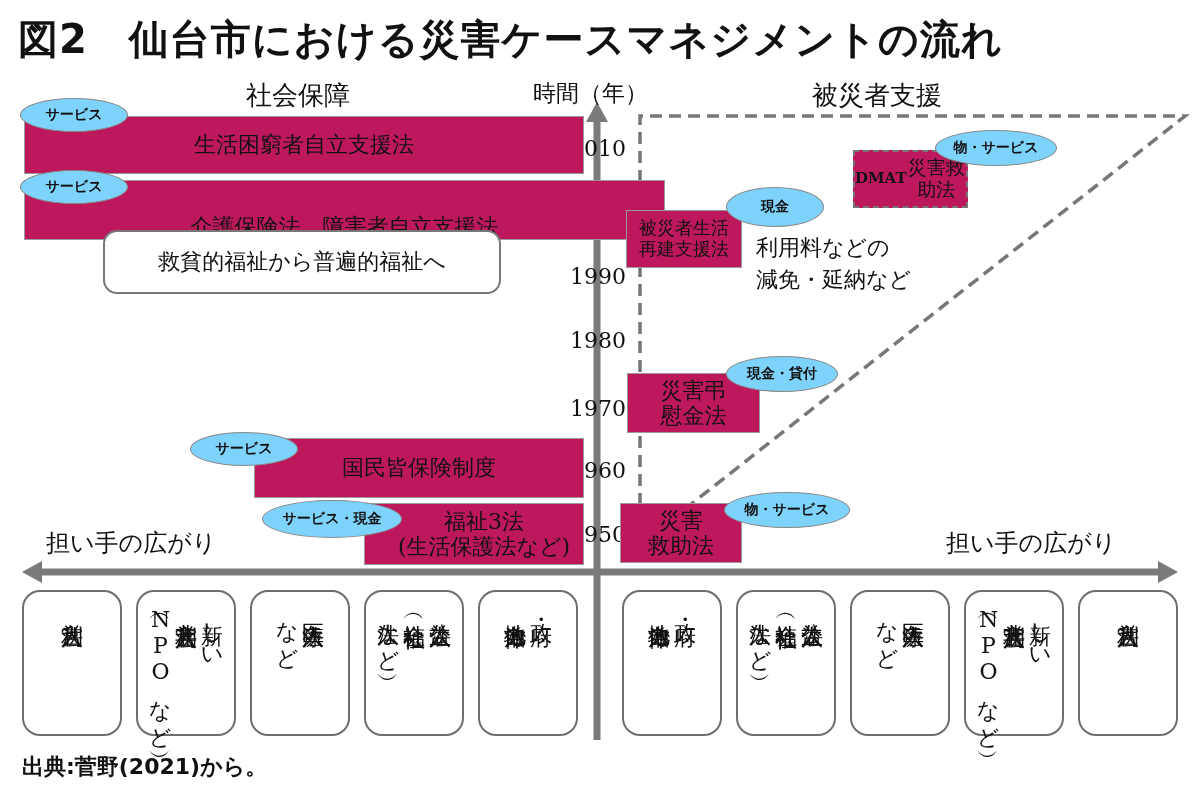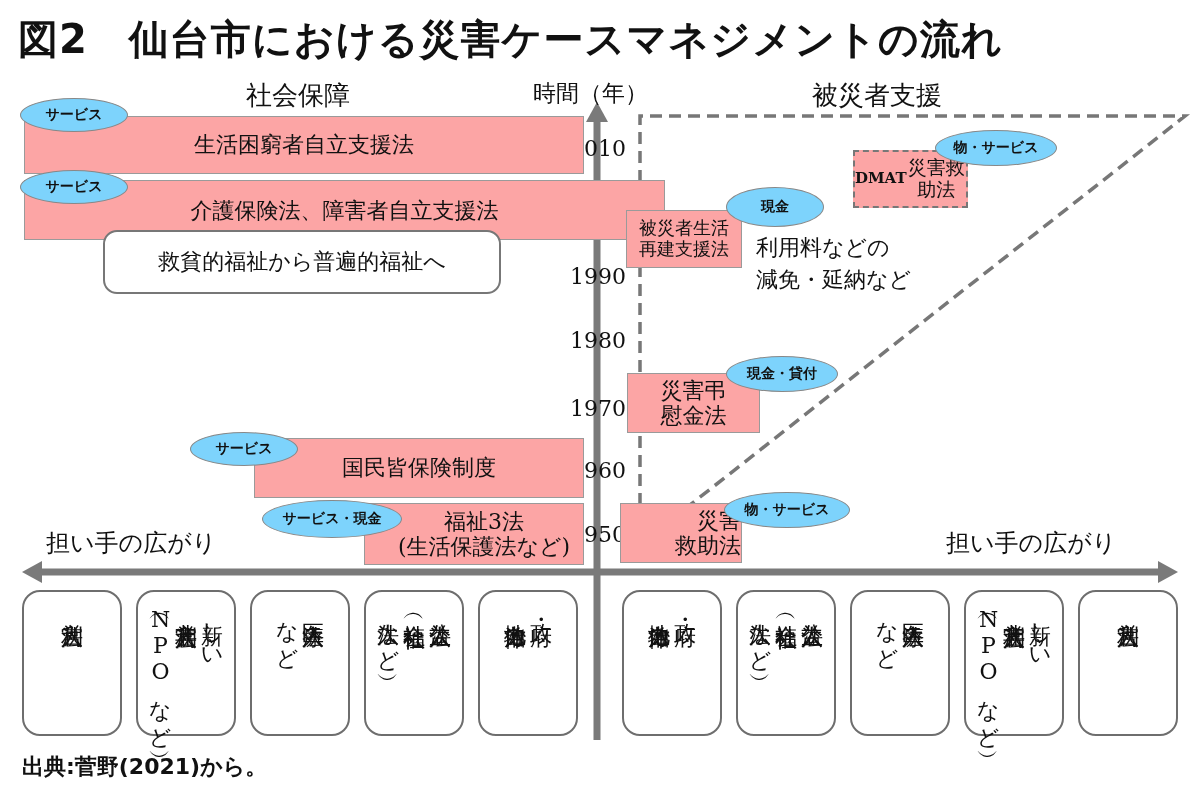--- a/index.html
+++ b/index.html
@@ -4,21 +4,21 @@
 <style>
   html, body { margin:0; padding:0; background:#ffffff; }
   body { width:1200px; height:795px; position:relative; overflow:hidden;
          font-family:"DejaVu Serif","Liberation Serif",serif; color:#111; }
   .abs { position:absolute; }
   .title { left:18px; top:12px; font-family:"DejaVu Sans","Liberation Sans",sans-serif;
            font-size:40px; font-weight:bold; letter-spacing:1px; white-space:nowrap; }
   .source { left:22px; top:752px; font-family:"DejaVu Sans","Liberation Sans",sans-serif;
             font-size:22px; font-weight:bold; }
   .sec-head { font-size:26px; white-space:nowrap; }
-  .bar { background:#fca5a5; border:1px solid #9a9a9a; box-sizing:border-box;
+  .bar { background:#be185d; border:1px solid #9a9a9a; box-sizing:border-box;
          display:flex; align-items:center; justify-content:center; text-align:center;
          font-size:22px; line-height:1.15; }
   .ellipse { background:#7dd3fc; border:1px solid #888; border-radius:50%;
              box-sizing:border-box; display:flex; align-items:center; justify-content:center;
              font-size:14px; font-weight:bold; white-space:nowrap; }
   .rounded { background:#fff; border:2px solid #777; border-radius:14px; box-sizing:border-box;
              display:flex; flex-direction:column; align-items:center; justify-content:center;
              font-size:22px; line-height:1.1; }
   .year { font-size:22px; width:60px; text-align:right; }
   .free-text { font-size:22px; line-height:1.45; white-space:nowrap; }
@@ -57,21 +57,21 @@
 <div class="abs year" style="left:566px;top:328px;">1980</div>
 <div class="abs year" style="left:566px;top:396px;">1970</div>
 <div class="abs year" style="left:566px;top:458px;">1960</div>
 <div class="abs year" style="left:566px;top:522px;">1950</div>
 
 <div class="abs bar" style="left:24px;top:116px;width:560px;height:58px;">
   <span>生活困窮者自立支援法</span>
 </div>
 <div class="abs ellipse" style="left:20px;top:98px;width:108px;height:34px;">サービス</div>
 
-<div class="abs bar" style="left:24px;top:180px;width:641px;height:60px;padding-top:2px;">
+<div class="abs bar" style="left:24px;top:180px;width:641px;height:60px;padding-top:2px;align-items:flex-end;">
   <span>介護保険法、障害者自立支援法</span>
 </div>
 <div class="abs ellipse" style="left:20px;top:170px;width:108px;height:34px;">サービス</div>
 
 <div class="abs rounded" style="left:103px;top:230px;width:398px;height:64px;">
   <span>救貧的福祉から普遍的福祉へ</span>
 </div>
 
 <div class="abs bar" style="left:254px;top:438px;width:330px;height:60px;">
   <span>国民皆保険制度</span>
@@ -100,21 +100,21 @@
   <div>利用料などの</div>
   <div>減免・延納など</div>
 </div>
 
 <div class="abs bar" style="left:627px;top:373px;width:133px;height:60px;flex-direction:column;">
   <span>災害弔</span>
   <span>慰金法</span>
 </div>
 <div class="abs ellipse" style="left:726px;top:356px;width:112px;height:36px;">現金・貸付</div>
 
-<div class="abs bar" style="left:620px;top:503px;width:122px;height:60px;flex-direction:column;align-items:flex-end;">
+<div class="abs bar" style="left:620px;top:503px;width:122px;height:60px;flex-direction:column;">
   <span>災害</span>
   <span>救助法</span>
 </div>
 <div class="abs ellipse" style="left:724px;top:492px;width:126px;height:36px;">物・サービス</div>
 
 <div class="abs label-spread" style="left:46px;top:527px;">担い手の広がり</div>
 <div class="abs label-spread" style="left:946px;top:527px;">担い手の広がり</div>
 
 <div class="abs vbox" style="left:22px;top:590px;width:100px;height:146px;">
   <span class="vcol">営利法人</span>

